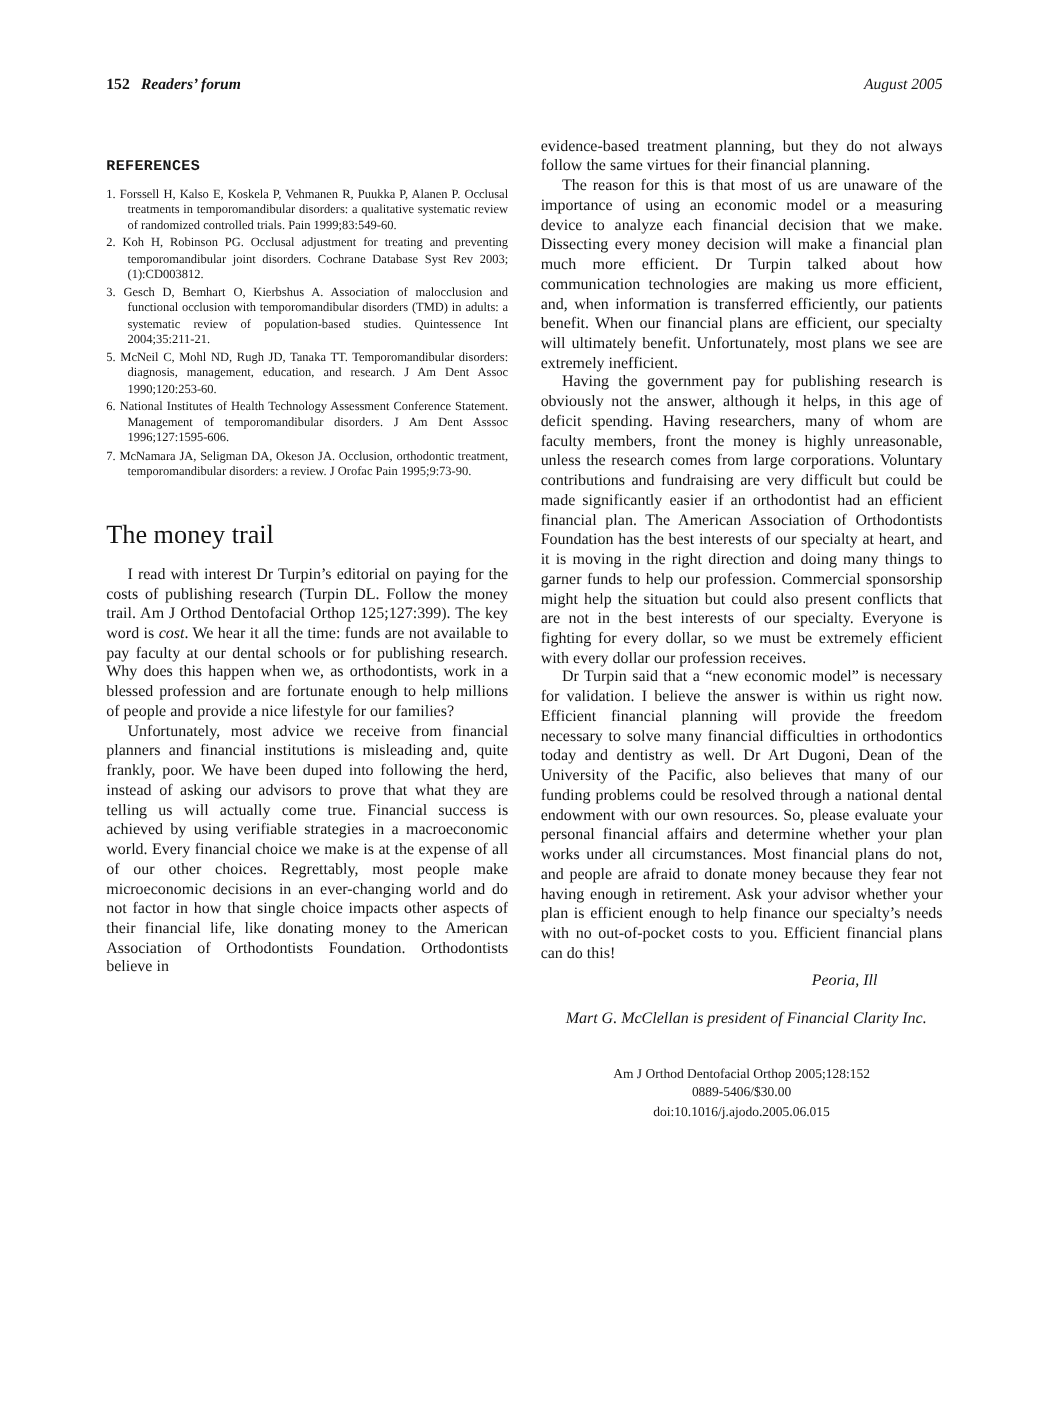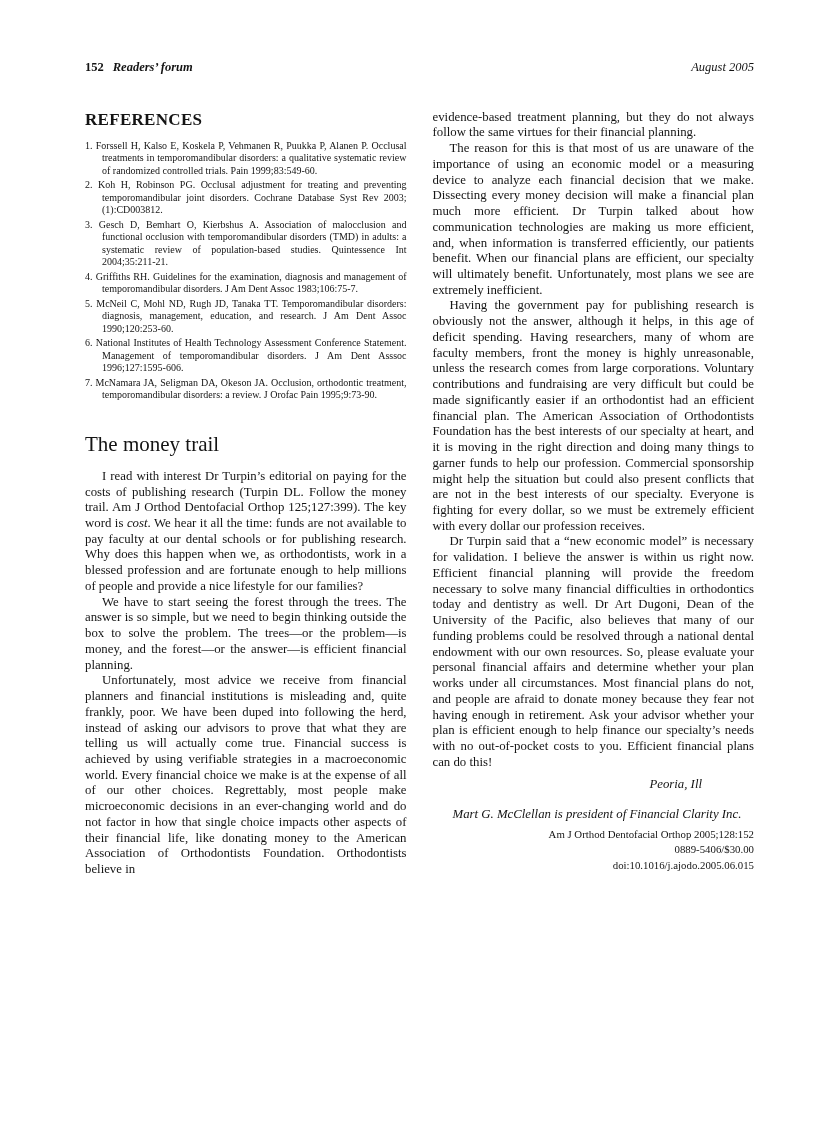--- a/index.html
+++ b/index.html
@@ -28,25 +28,25 @@
   .pagenum { font-weight: 700; margin-right: 9px; }
   .section { font-style: italic; font-weight: 600; }
   .header-right { text-align: right; }
   .journal { font-style: italic; }
   .issue { font-style: italic; }
   
   .columns { display: flex; gap: 26px; }
   .col { width: 322px; }
   
   .refs-heading {
-    font-family: Liberation Serif, serif;
-    font-size: 17px;
+    font-family: Liberation Mono, monospace;
+    font-size: 12px;
     font-weight: 700;
     letter-spacing: 0.3px;
-    margin: 0 0 10px 0;
+    margin: 16px 0 10px 0;
   }
   .refs { margin: 0; padding: 0; list-style: none; font-size: 10px; line-height: 1.25; text-align: justify; }
   .ref { padding-left: 17px; text-indent: -17px; margin: 0 0 2px 0; }
   .ref .ref-num { display: inline; }
   
   .article-title {
     font-size: 21px;
     font-weight: 400;
     margin: 30px 0 13px 0;
     line-height: 1.15;
@@ -71,24 +71,24 @@
   .sig-location { margin-right: 12px; }
   .byline {
     font-style: italic;
     font-size: 12.8px;
     line-height: 1.25;
     margin: 14px 0 0 0;
     text-indent: 20px;
   }
   
   .footer-block {
-    margin-top: 4px;
+    margin-top: 29px;
     font-size: 10.8px;
     line-height: 1.42;
-    text-align: right;
+    text-align: center;
   }
 </style>
 </head>
 <body>
 
 <div class="page">
 
   <div class="page-header">
     <div class="header-left">
       <span class="pagenum">152</span><span class="section">Readers’ forum</span>
@@ -99,31 +99,29 @@
   </div>
 
   <div class="columns">
 
     <div class="col col-left">
       <h2 class="refs-heading">REFERENCES</h2>
       <ol class="refs">
         <li class="ref"><span class="ref-num">1.</span> <span>Forssell H, Kalso E, Koskela P, Vehmanen R, Puukka P, Alanen P. Occlusal treatments in temporomandibular disorders: a qualitative systematic review of randomized controlled trials. Pain 1999;83:549-60.</span></li>
         <li class="ref"><span class="ref-num">2.</span> <span>Koh H, Robinson PG. Occlusal adjustment for treating and preventing temporomandibular joint disorders. Cochrane Database Syst Rev 2003;(1):CD003812.</span></li>
         <li class="ref"><span class="ref-num">3.</span> <span>Gesch D, Bemhart O, Kierbshus A. Association of malocclusion and functional occlusion with temporomandibular disorders (TMD) in adults: a systematic review of population-based studies. Quintessence Int 2004;35:211-21.</span></li>
-        <li class="ref"><span class="ref-num">4.</span> <span>Griffiths RH. Guidelines for the examination, diagnosis and management of temporomandibular disorders. J Am Dent Assoc 1983;106:75-7.</span></li>
         <li class="ref"><span class="ref-num">5.</span> <span>McNeil C, Mohl ND, Rugh JD, Tanaka TT. Temporomandibular disorders: diagnosis, management, education, and research. J Am Dent Assoc 1990;120:253-60.</span></li>
         <li class="ref"><span class="ref-num">6.</span> <span>National Institutes of Health Technology Assessment Conference Statement. Management of temporomandibular disorders. J Am Dent Asssoc 1996;127:1595-606.</span></li>
         <li class="ref"><span class="ref-num">7.</span> <span>McNamara JA, Seligman DA, Okeson JA. Occlusion, orthodontic treatment, temporomandibular disorders: a review. J Orofac Pain 1995;9:73-90.</span></li>
       </ol>
 
       <h1 class="article-title">The money trail</h1>
 
       <p class="para indent"><span>I read with interest Dr Turpin’s editorial on paying for the costs of publishing research (Turpin DL. Follow the money trail. Am J Orthod Dentofacial Orthop 125;127:399). The key word is </span><em>cost</em><span>. We hear it all the time: funds are not available to pay faculty at our dental schools or for publishing research. Why does this happen when we, as orthodontists, work in a blessed profession and are fortunate enough to help millions of people and provide a nice lifestyle for our families?</span></p>
 
-      <p class="para indent">We have to start seeing the forest through the trees. The answer is so simple, but we need to begin thinking outside the box to solve the problem. The trees—or the problem—is money, and the forest—or the answer—is efficient financial planning.</p>
 
       <p class="para indent">Unfortunately, most advice we receive from financial planners and financial institutions is misleading and, quite frankly, poor. We have been duped into following the herd, instead of asking our advisors to prove that what they are telling us will actually come true. Financial success is achieved by using verifiable strategies in a macroeconomic world. Every financial choice we make is at the expense of all of our other choices. Regrettably, most people make microeconomic decisions in an ever-changing world and do not factor in how that single choice impacts other aspects of their financial life, like donating money to the American Association of Orthodontists Foundation. Orthodontists believe in</p>
     </div>
 
     <div class="col col-right">
       <p class="para">evidence-based treatment planning, but they do not always follow the same virtues for their financial planning.</p>
 
       <p class="para indent">The reason for this is that most of us are unaware of the importance of using an economic model or a measuring device to analyze each financial decision that we make. Dissecting every money decision will make a financial plan much more efficient. Dr Turpin talked about how communication technologies are making us more efficient, and, when information is transferred efficiently, our patients benefit. When our financial plans are efficient, our specialty will ultimately benefit. Unfortunately, most plans we see are extremely inefficient.</p>
 
       <p class="para indent">Having the government pay for publishing research is obviously not the answer, although it helps, in this age of deficit spending. Having researchers, many of whom are faculty members, front the money is highly unreasonable, unless the research comes from large corporations. Voluntary contributions and fundraising are very difficult but could be made significantly easier if an orthodontist had an efficient financial plan. The American Association of Orthodontists Foundation has the best interests of our specialty at heart, and it is moving in the right direction and doing many things to garner funds to help our profession. Commercial sponsorship might help the situation but could also present conflicts that are not in the best interests of our specialty. Everyone is fighting for every dollar, so we must be extremely efficient with every dollar our profession receives.</p>

